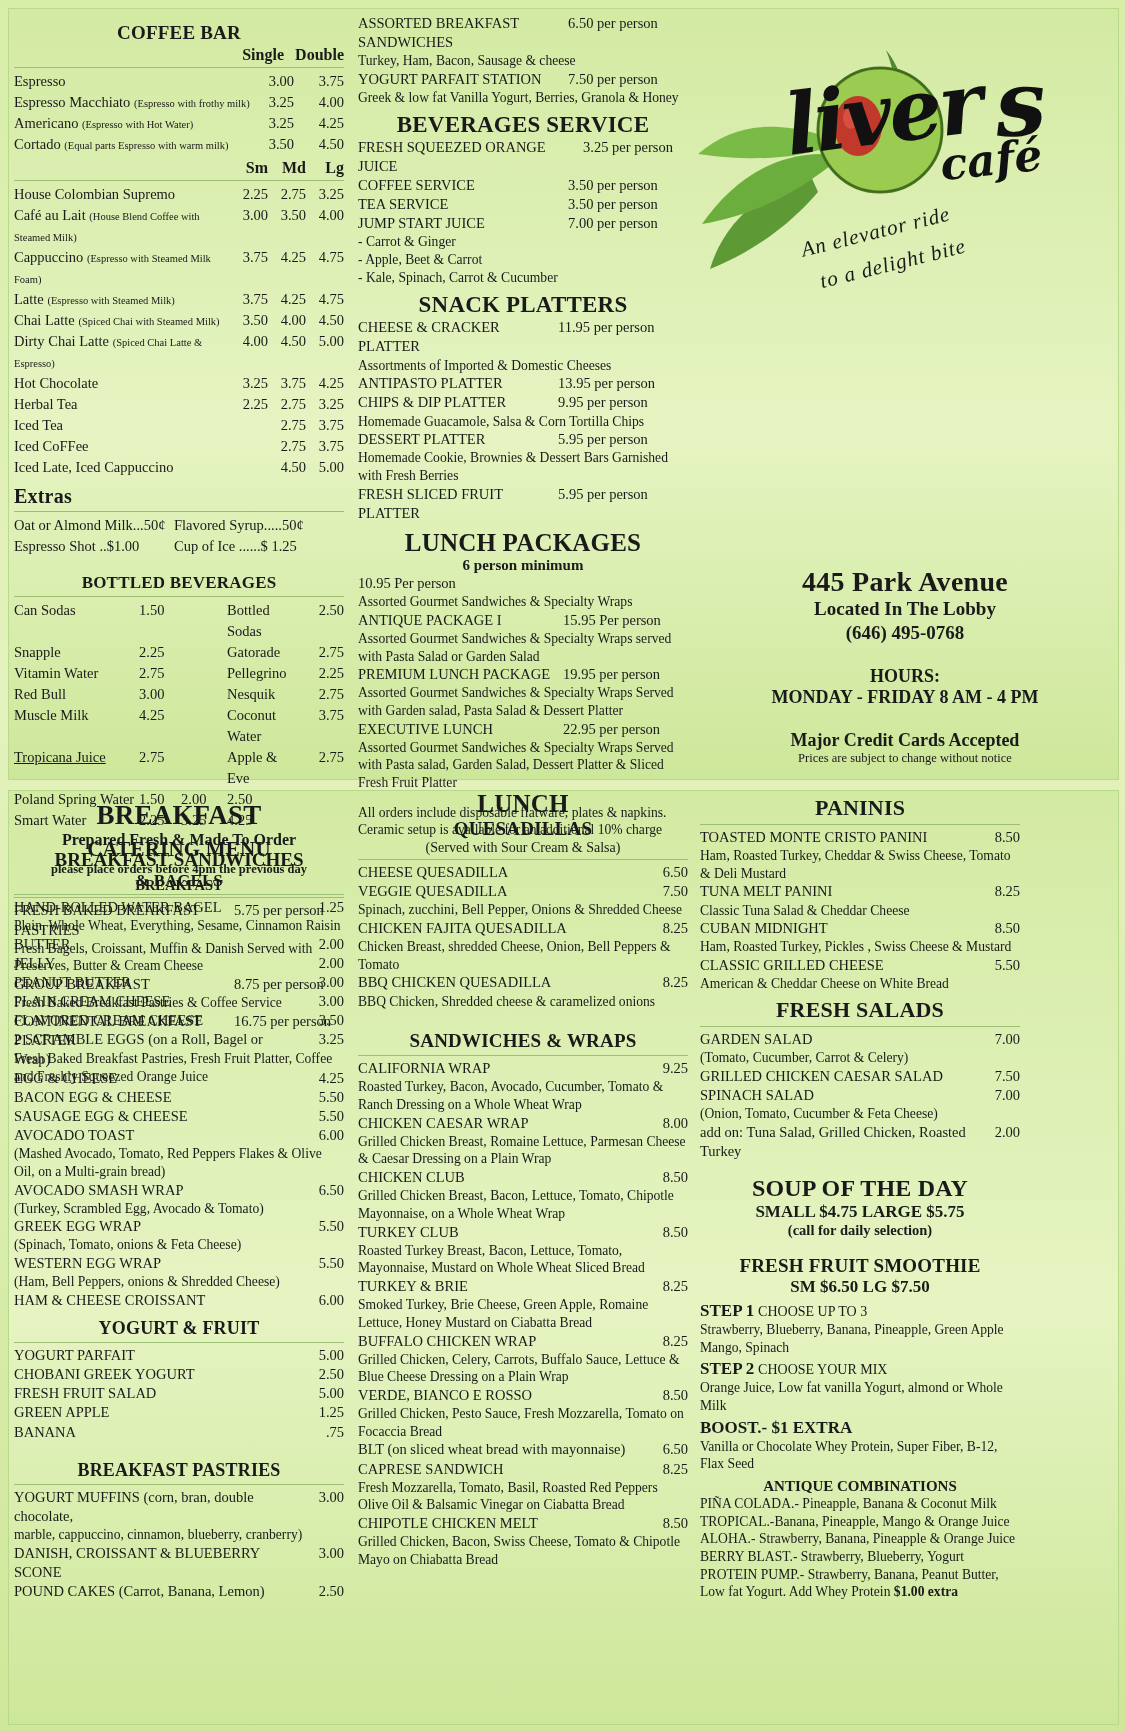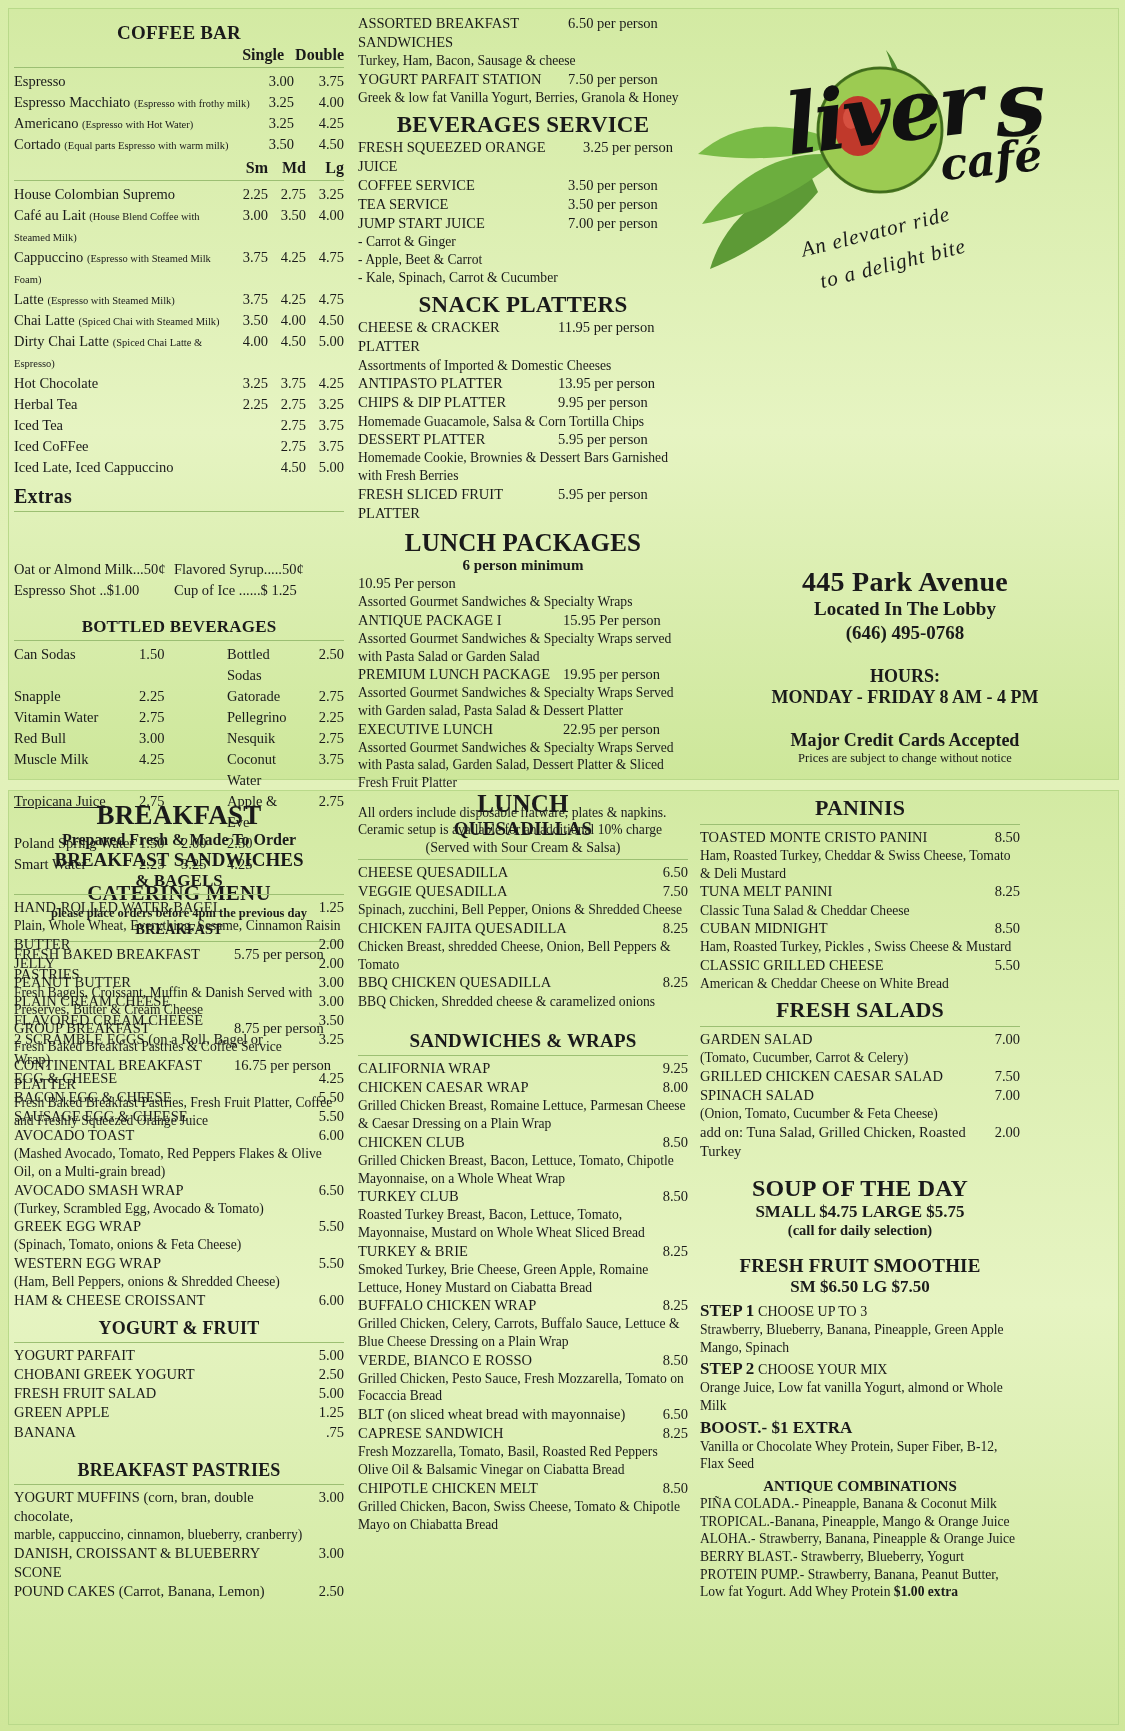--- a/index.html
+++ b/index.html
@@ -182,21 +182,21 @@
           <span class="c">4.50</span>
           <span class="c">5.00</span>
         </div>
       </div>
 
     <h2 class="sec" style="font-size:20px;text-align:left;margin-top:7px;">Extras</h2>
     <div class="hr"></div>
     <div id="extras-list">
         <div class="line">
           <span class="nm">Oat or Almond Milk...50¢</span>
-          <span style="width: 170px; margin-top: 44px;">Flavored Syrup.....50¢</span>
+          <span style="width: 170px;">Flavored Syrup.....50¢</span>
         </div>
         <div class="line">
           <span class="nm">Espresso Shot   ..$1.00</span>
           <span style="width: 170px;">Cup of Ice   ......$ 1.25</span>
         </div>
       </div>
 
     <h2 class="sec" style="font-size:17px;margin-top:16px;font-family:Liberation Serif, serif;">BOTTLED BEVERAGES</h2>
     <div class="hr"></div>
     <div id="bottled-list">
@@ -555,20 +555,21 @@
         <div class="desc">BBQ Chicken, Shredded cheese &amp; caramelized onions</div>
       </div>
 
     <h2 class="sec" style="font-size:19px;margin-top:20px;">SANDWICHES &amp; WRAPS</h2>
     <div class="hr"></div>
     <div id="sand-list">
         <div class="row">
           <span class="nm">CALIFORNIA WRAP</span>
           <span class="pz">9.25</span>
         </div>
+        <div class="desc">Roasted Turkey, Bacon, Avocado, Cucumber, Tomato &amp; Ranch Dressing  on a Whole Wheat Wrap</div>
         <div class="row">
           <span class="nm">CHICKEN CAESAR WRAP</span>
           <span class="pz">8.00</span>
         </div>
         <div class="desc">Grilled Chicken Breast, Romaine Lettuce, Parmesan Cheese &amp; Caesar Dressing on a Plain Wrap</div>
         <div class="row">
           <span class="nm">CHICKEN CLUB</span>
           <span class="pz">8.50</span>
         </div>
         <div class="desc">Grilled Chicken Breast, Bacon, Lettuce, Tomato, Chipotle Mayonnaise, on a Whole Wheat Wrap</div>

